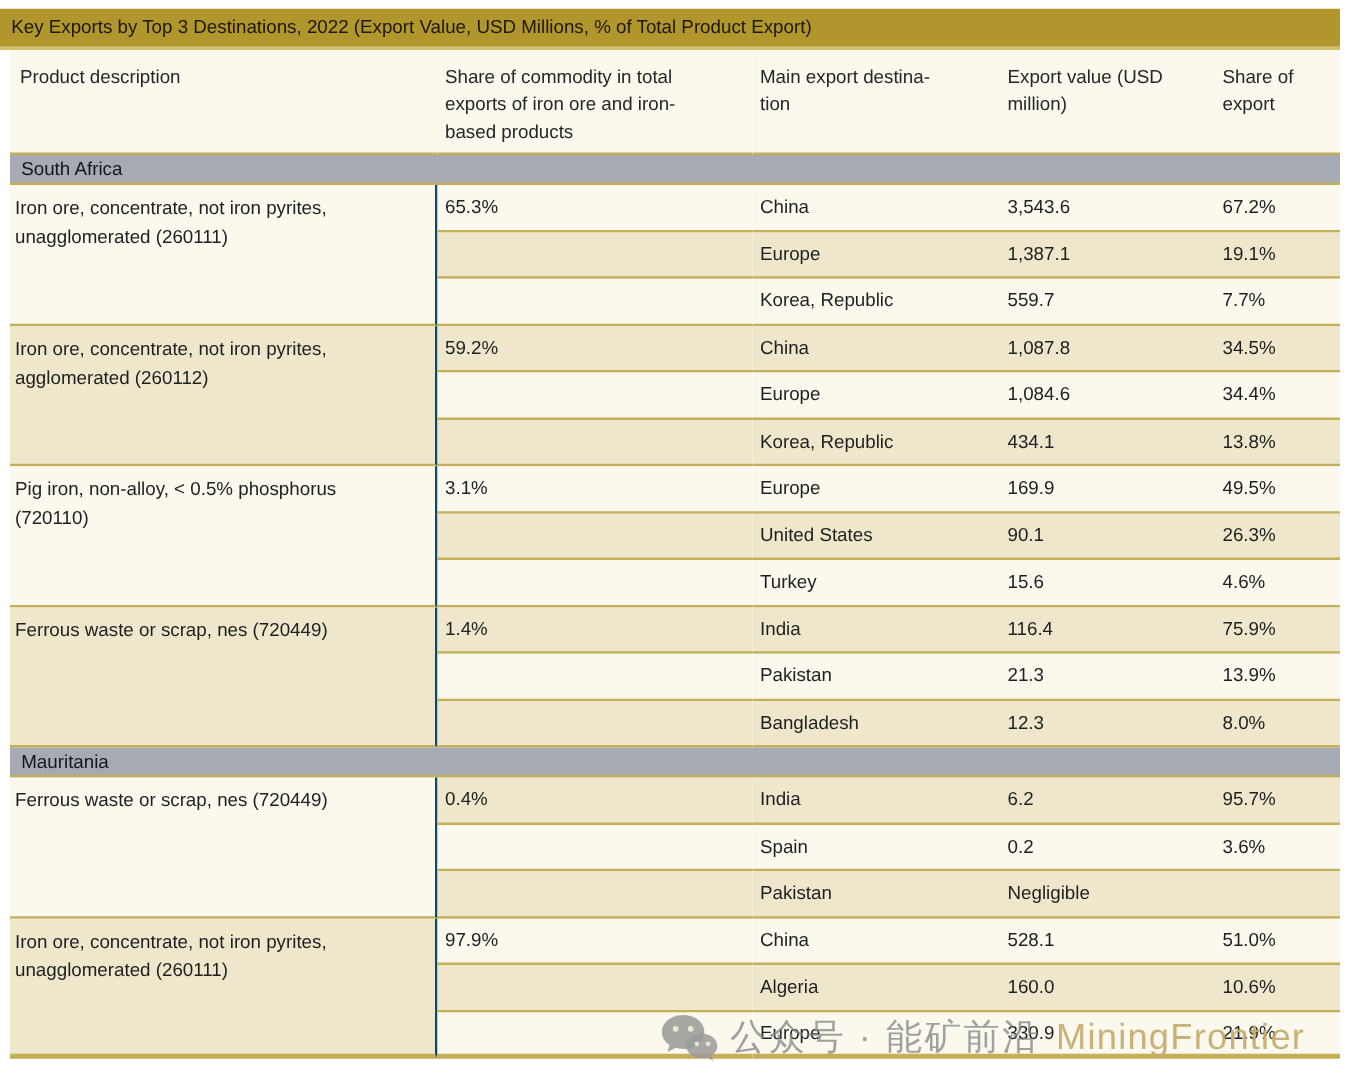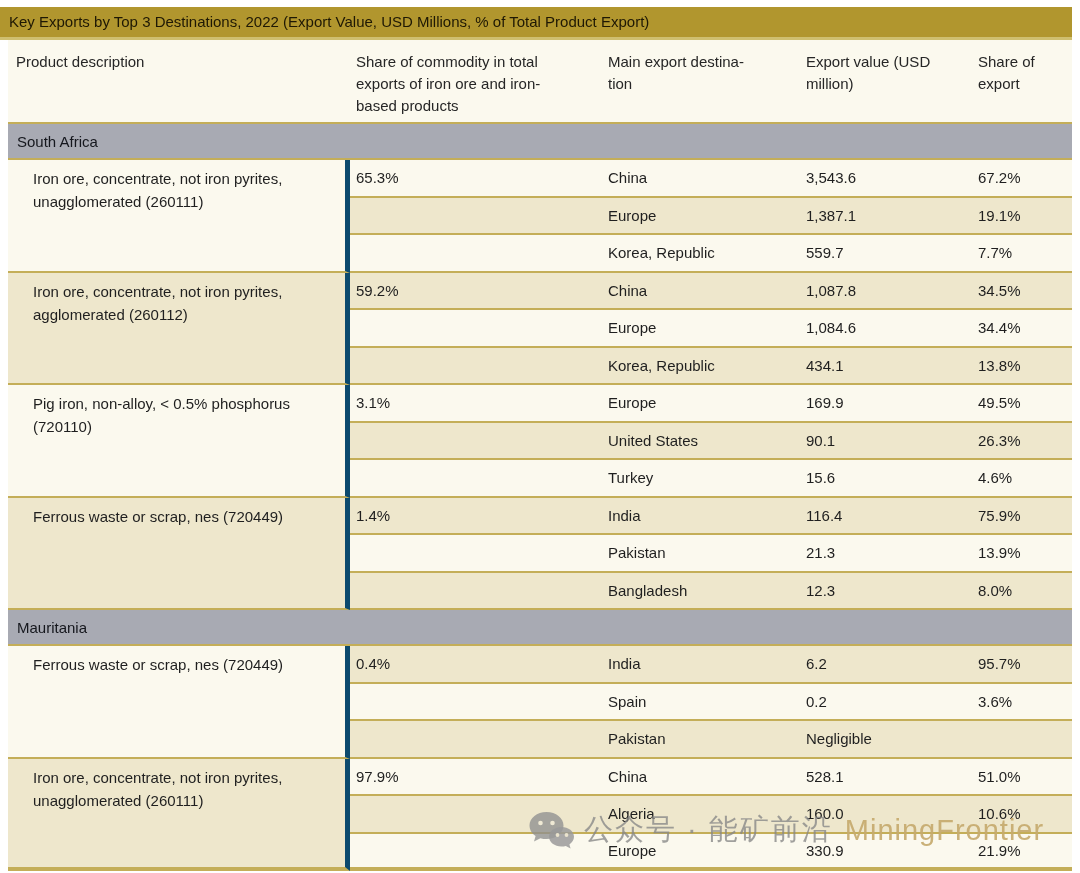--- a/index.html
+++ b/index.html
@@ -46,40 +46,40 @@
     font-size: 15px;
     line-height: 22px;
     padding: 11px 4px 0 6px;
     white-space: pre-line;
     color: #262626;
   }
   thead th.h-prod { padding-left: 8px; }
 
   tr.band td {
     background: #a8aab3;
-    height: 36px;
+    height: 24px;
     padding-left: 9px;
     border-bottom: 2px solid #c4ae58;
     color: #15171d;
     vertical-align: middle;
     font-size: 15px;
   }
 
   tbody td {
     height: 37.5px;
     vertical-align: middle;
     border-bottom: 2px solid #c4ae58;
     padding-left: 6px;
   }
   tbody td.prod {
     vertical-align: top;
-    padding: 7px 6px 0 25px;
+    padding: 7px 6px 0 4px;
     line-height: 23px;
     white-space: pre-line;
-    border-right: 5px solid #0c4a6e;
+    border-right: 2px solid #0c4a6e;
   }
   td.c { background: #fbf9ee; }
   td.b { background: #eee7cc; }
   td.last { border-bottom-width: 4px; }
 
   
   .watermark {
     position: absolute;
     left: 528px; top: 803px;
     display: flex; align-items: center;

